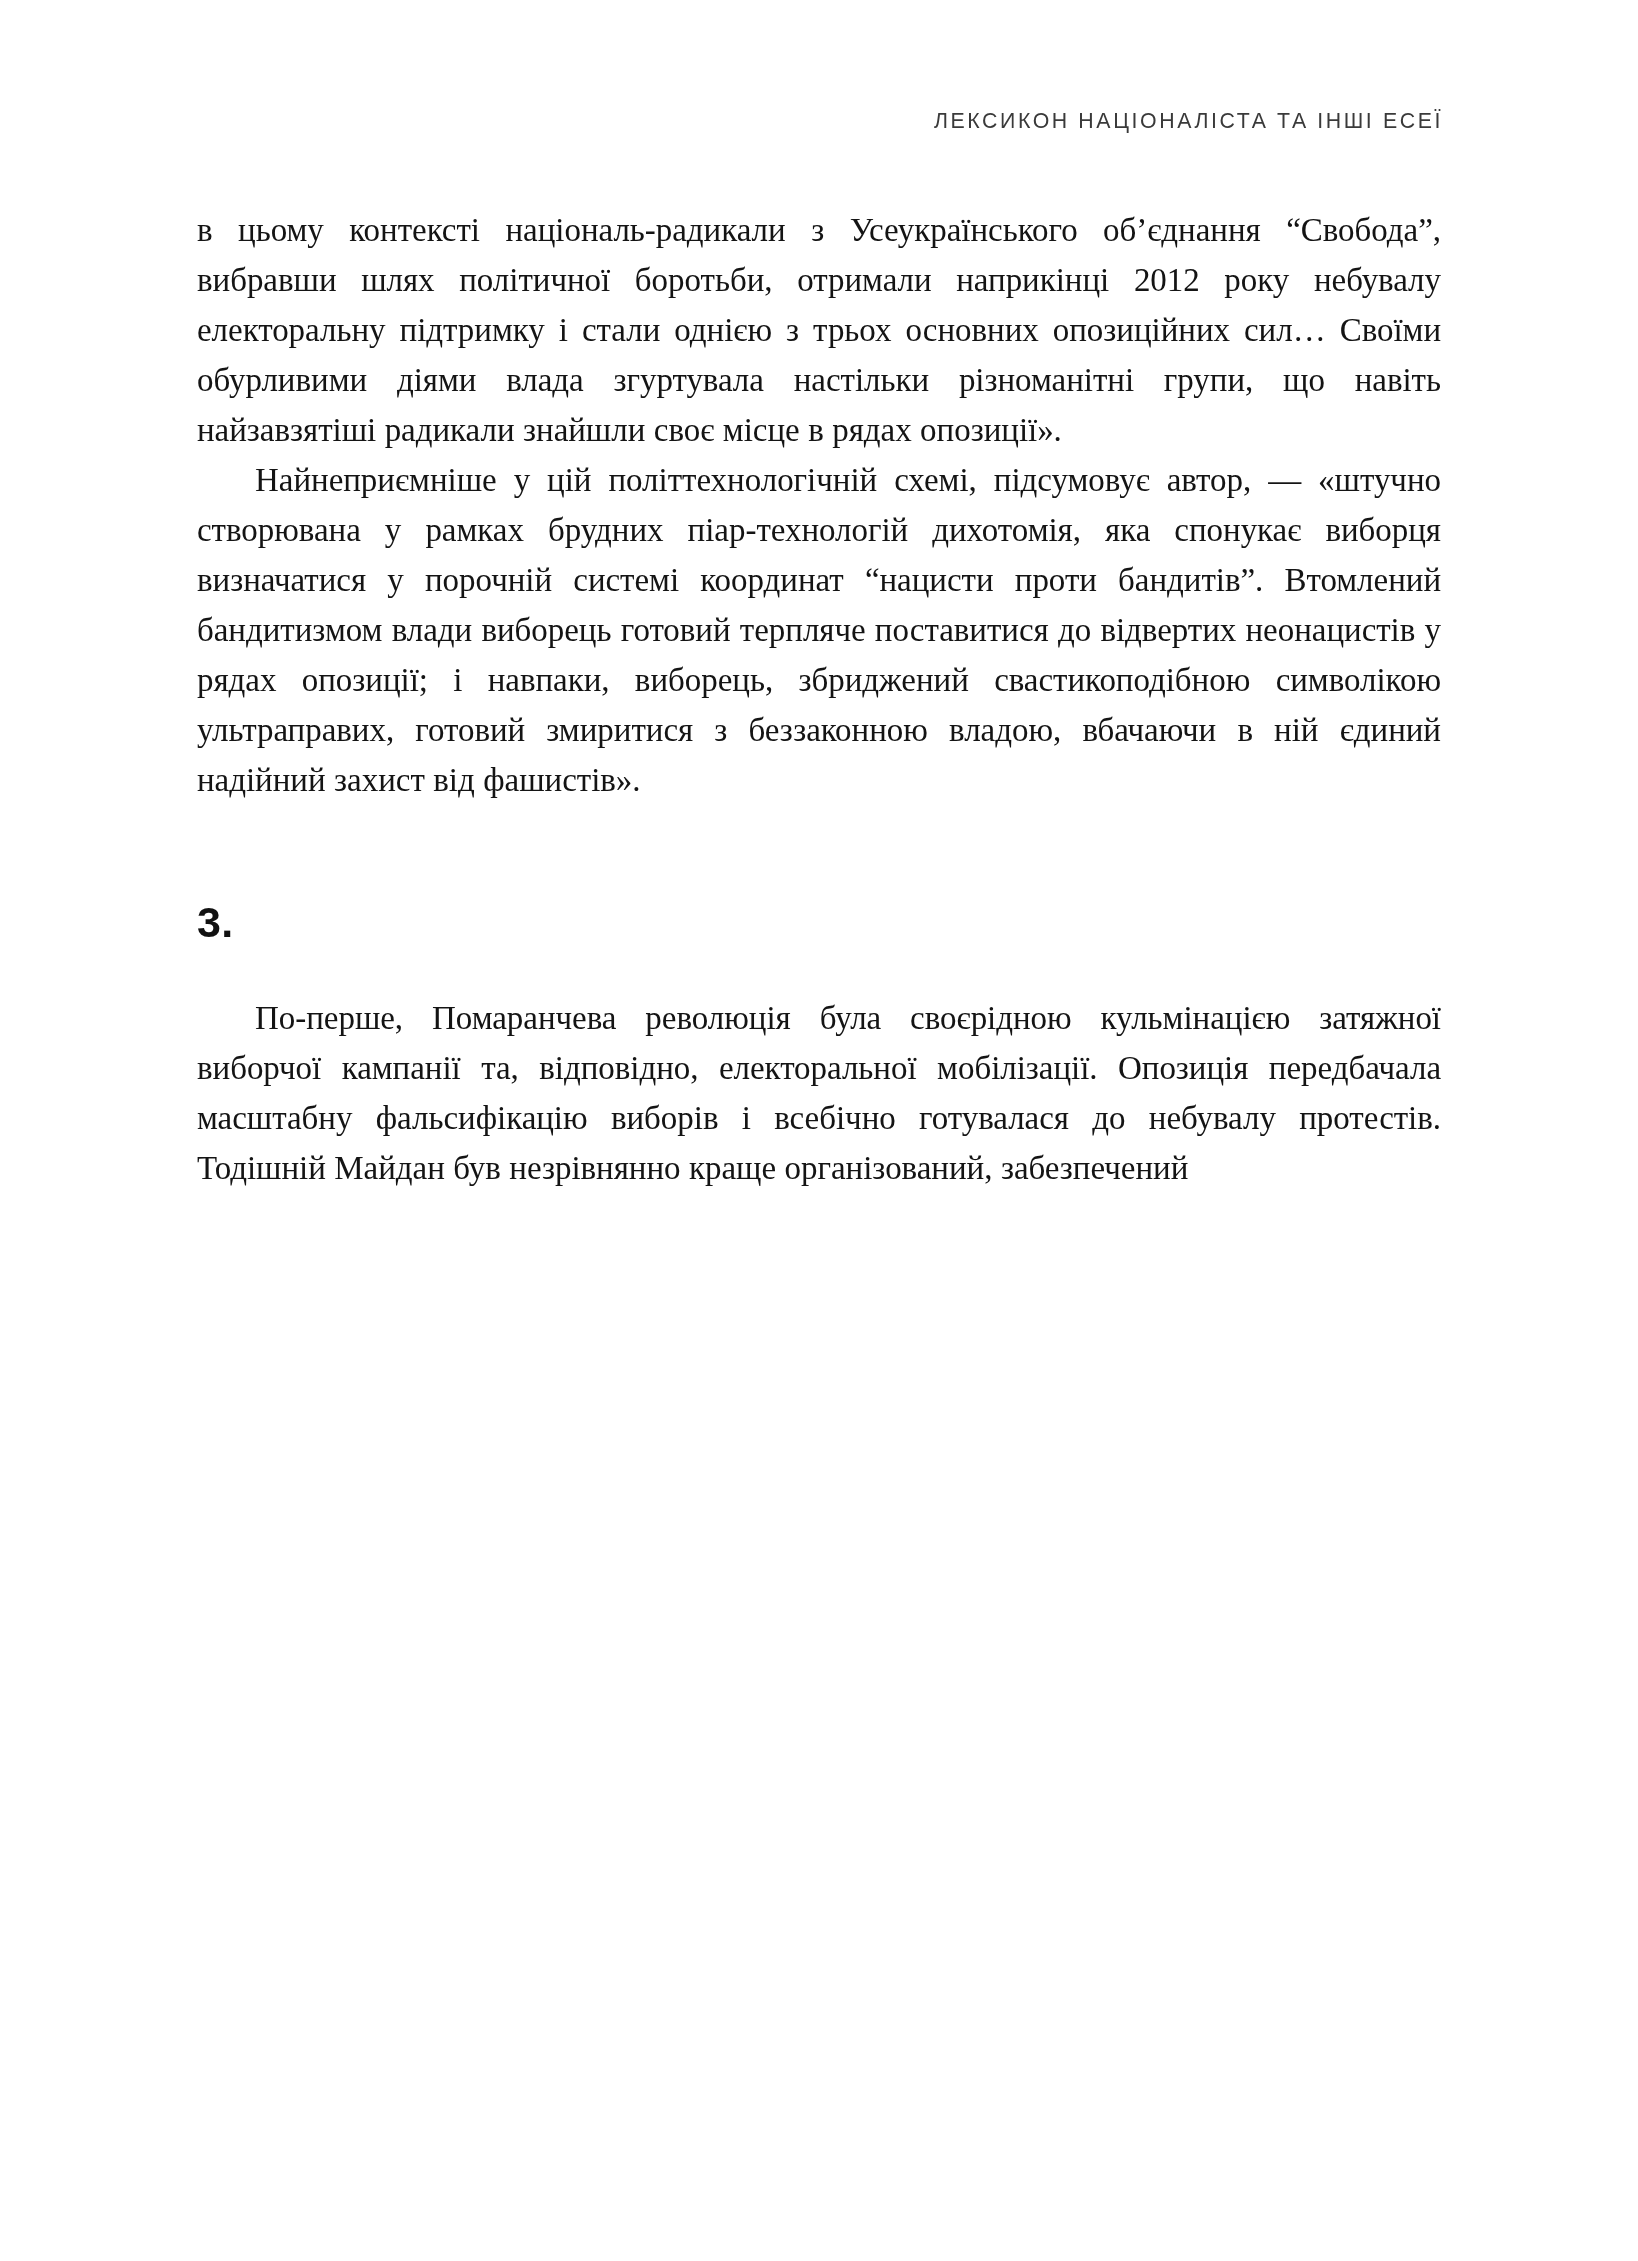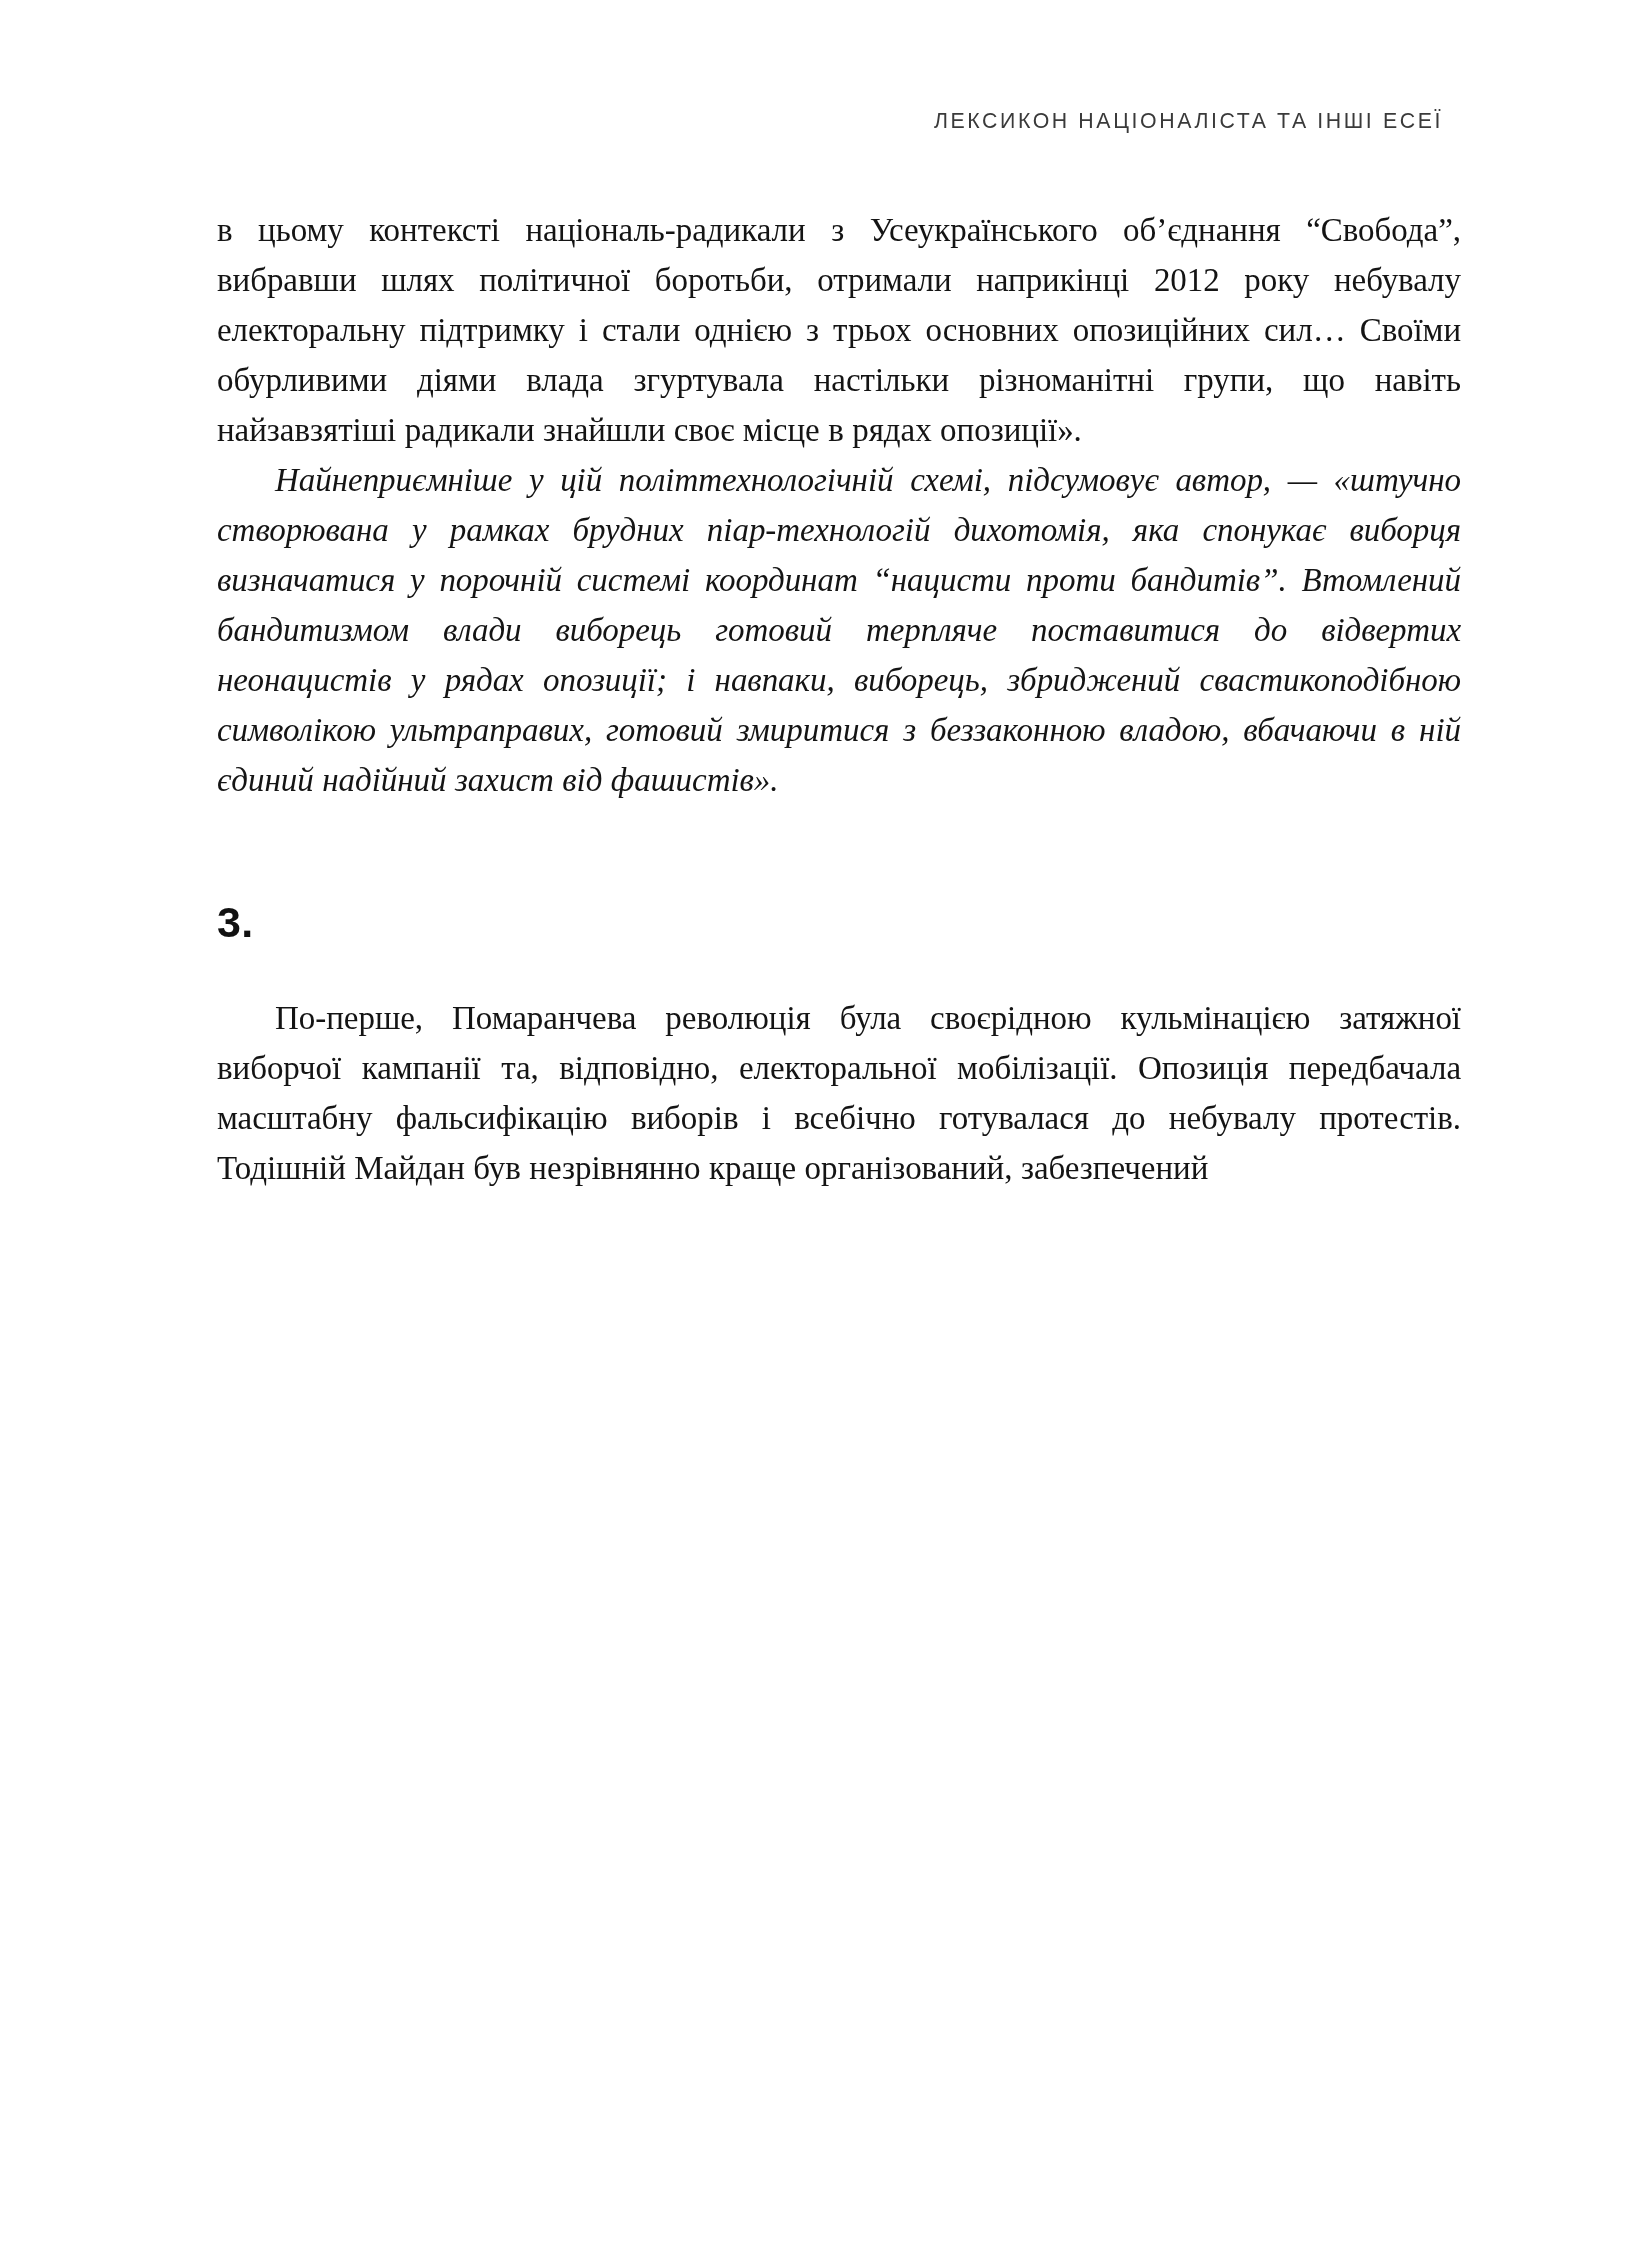--- a/index.html
+++ b/index.html
@@ -34,39 +34,37 @@
     color: #3a3a3a;
     white-space: nowrap;
   }
 
   
   .text-column {
     position: absolute;
     top: 205px;
     left: 197px;
     width: 1244px;
-    margin-left: 20px;
   }
 
   .para {
     margin: 0;
     font-size: 33px;
     line-height: 50px;
     text-align: justify;
     text-justify: inter-word;
     letter-spacing: -0.04px;
     word-spacing: 0.3px;
     hyphens: manual;
     -webkit-hyphens: manual;
     color: #141414;
   }
 
   .para + .para {
     margin-top: 0;
-    font-style: italic;
   }
 
   .para.indent {
     text-indent: 58px;
   }
 
   
   .para { text-align-last: left; }
 
   

